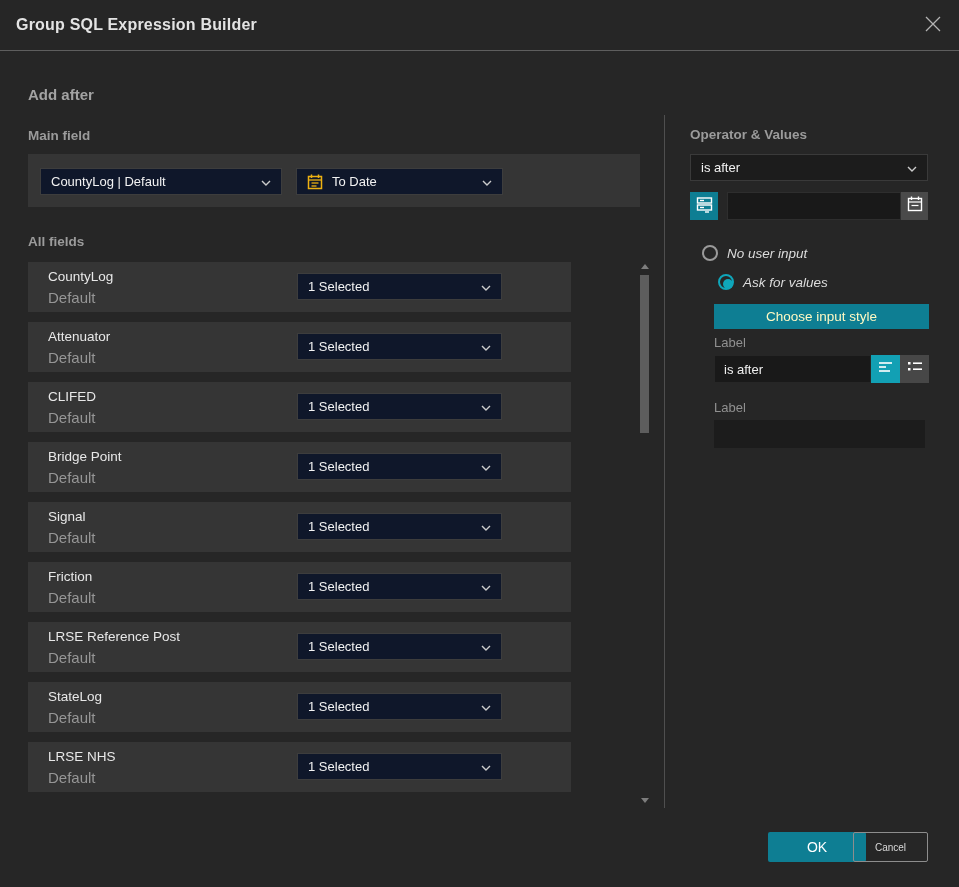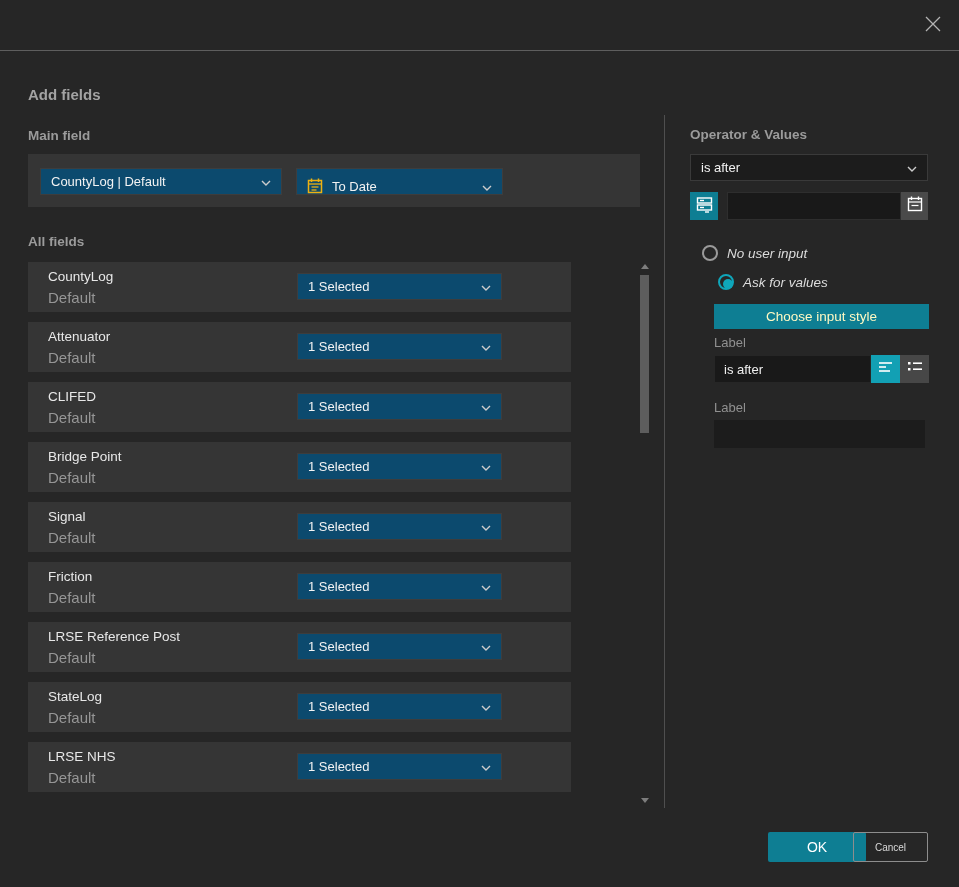--- a/index.html
+++ b/index.html
@@ -22,21 +22,21 @@
   .close-btn {
     position: absolute; right: 14px; top: 14px; width: 24px; height: 24px;
     display: flex; align-items: center; justify-content: center; cursor: pointer;
   }
   
   .h-add { position: absolute; left: 28px; top: 86px; font-size: 15px; font-weight: 700; color: #a3a3a3; }
   .h-sub { position: absolute; font-size: 13.5px; font-weight: 700; color: #9b9b9b; }
   
   .select {
     position: absolute; height: 27px;
-    background: #0c4a6e; border: 1px solid #3d3d3d;
+    background: #0f172a; border: 1px solid #3d3d3d;
     display: flex; align-items: center;
     padding: 0 10px; font-size: 13px; color: #f2f2f2;
     cursor: pointer;
   }
   .select .chev { margin-left: auto; flex: 0 0 auto; }
   .select .sel-txt { white-space: nowrap; overflow: hidden; }
   .text-input {
     position: absolute; height: 28px;
     background: #191919; border: 1px solid #2e2e2e;
     color: #f0f0f0; font-size: 13px; padding: 0 9px;
@@ -92,42 +92,43 @@
     background: transparent; border: 1px solid #8d8d8d; border-radius: 2px; cursor: pointer;
     color: #d9d9d9; font-size: 10px; font-family: "Liberation Sans", sans-serif;
   }
 </style>
 </head>
 <body>
 
 <div class="dialog">
 
   <div class="header">
+    <div class="header-title">Group SQL Expression Builder</div>
     <div class="close-btn">
       <span>
         <svg width="18" height="18" viewBox="0 0 18 18">
             <path d="M2 2 L16 16 M16 2 L2 16" stroke="#b3b3b3" stroke-width="1.3"></path>
           </svg>
       </span>
     </div>
   </div>
 
-  <div class="h-add">Add fields</div>
+  <div class="h-add">Add after</div>
 
   <div class="h-sub" style="left:28px; top:128px;">Main field</div>
   <div class="main-panel">
     <div class="select" style="left:12px; top:14px; width:242px;">
       <span class="sel-txt">CountyLog | Default</span>
       <span class="chev">
         <svg width="10" height="6" viewBox="0 0 10 6">
             <path d="M1 1 L5 5 L9 1" fill="none" stroke="#cccccc" stroke-width="1.4"></path>
           </svg>
       </span>
     </div>
-    <div class="select" style="left:268px; top:14px; width:207px;align-items:flex-end;">
+    <div class="select" style="left:268px; top:14px; width:207px;">
       <span style="display:flex; align-items:center; margin-right:9px;">
         <svg width="16" height="16" viewBox="0 0 16 16">
           <rect x="1.5" y="2.5" width="13" height="12" fill="none" stroke="#edb112" stroke-width="1.5"></rect>
           <line x1="4.5" y1="0.5" x2="4.5" y2="4" stroke="#edb112" stroke-width="1.5"></line>
           <line x1="11.5" y1="0.5" x2="11.5" y2="4" stroke="#edb112" stroke-width="1.5"></line>
           <line x1="2" y1="6" x2="14" y2="6" stroke="#edb112" stroke-width="1.3"></line>
           <line x1="4.5" y1="9" x2="11.5" y2="9" stroke="#edb112" stroke-width="1.3"></line>
           <line x1="4.5" y1="12" x2="9.5" y2="12" stroke="#edb112" stroke-width="1.3"></line>
         </svg>
       </span>

